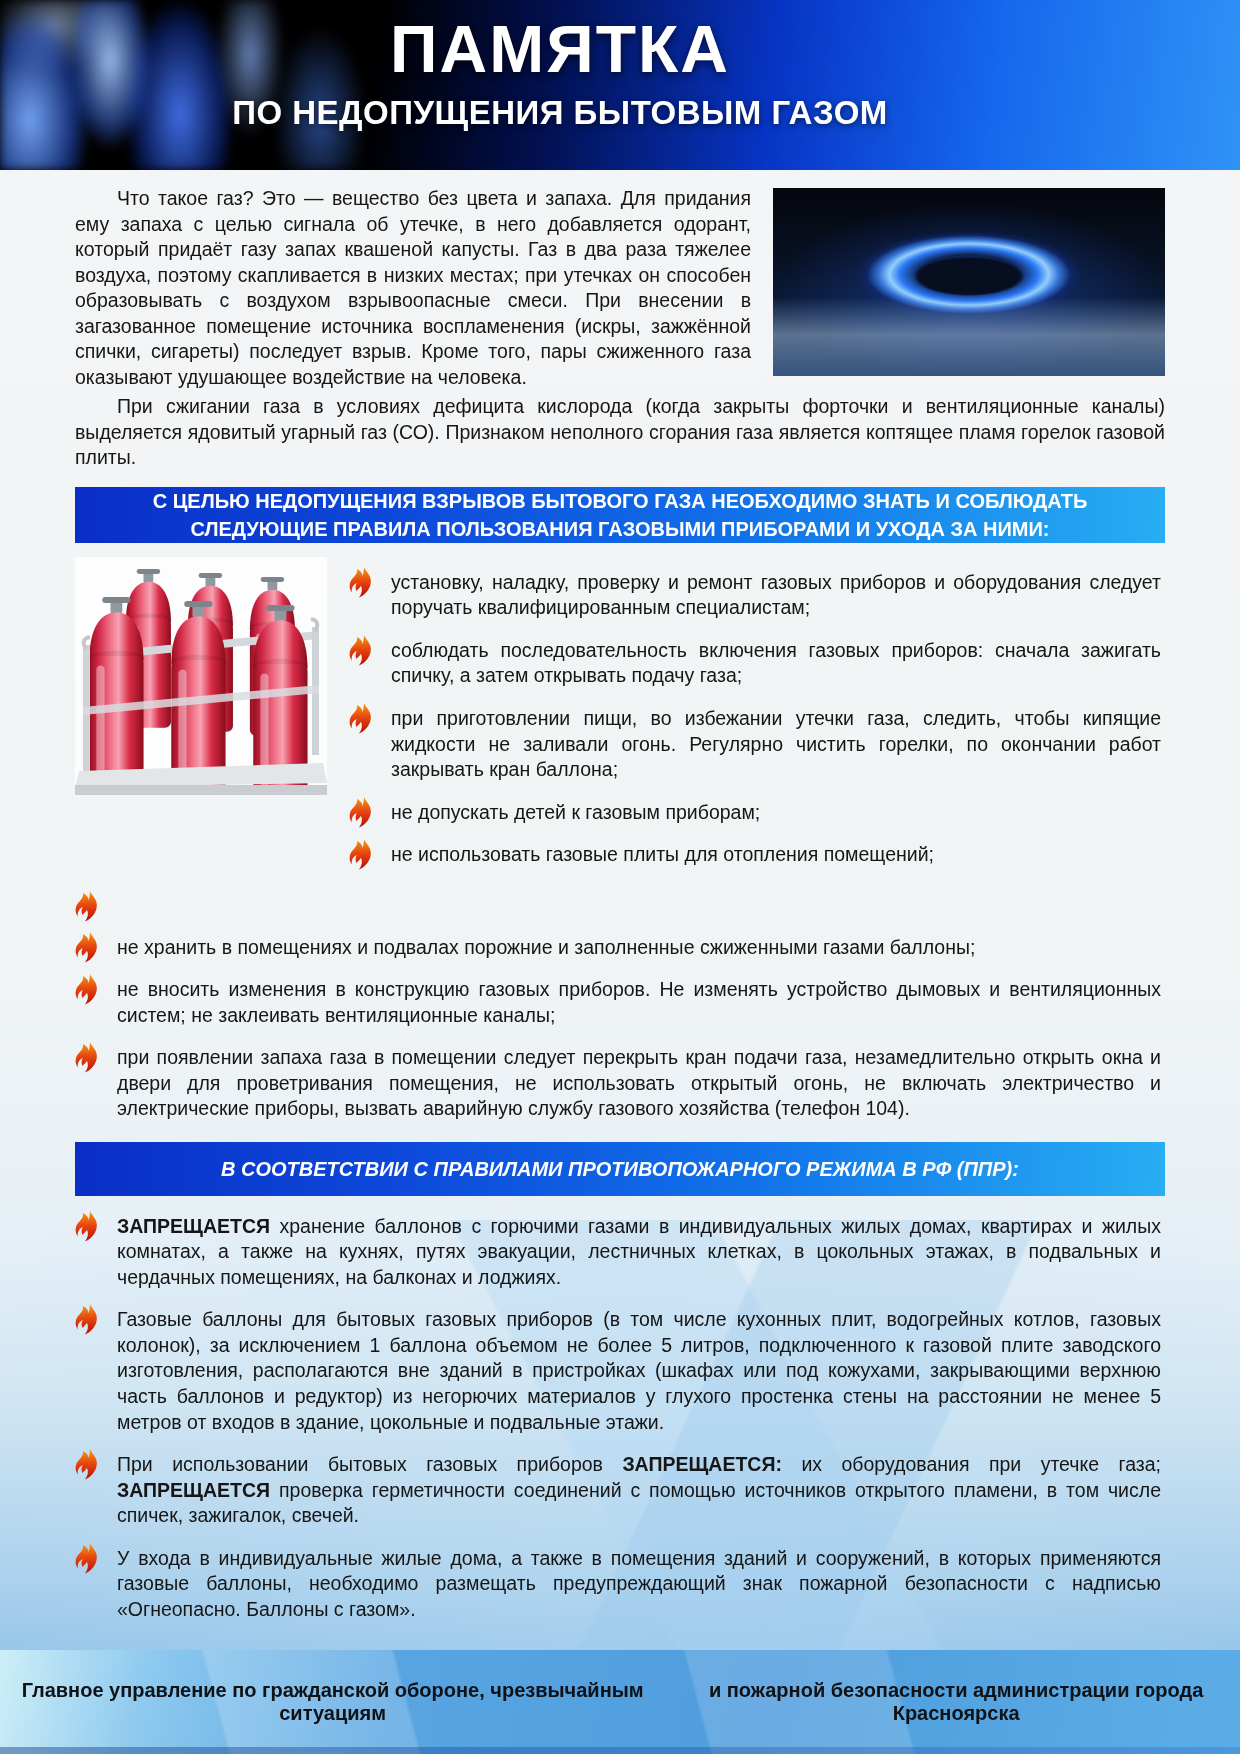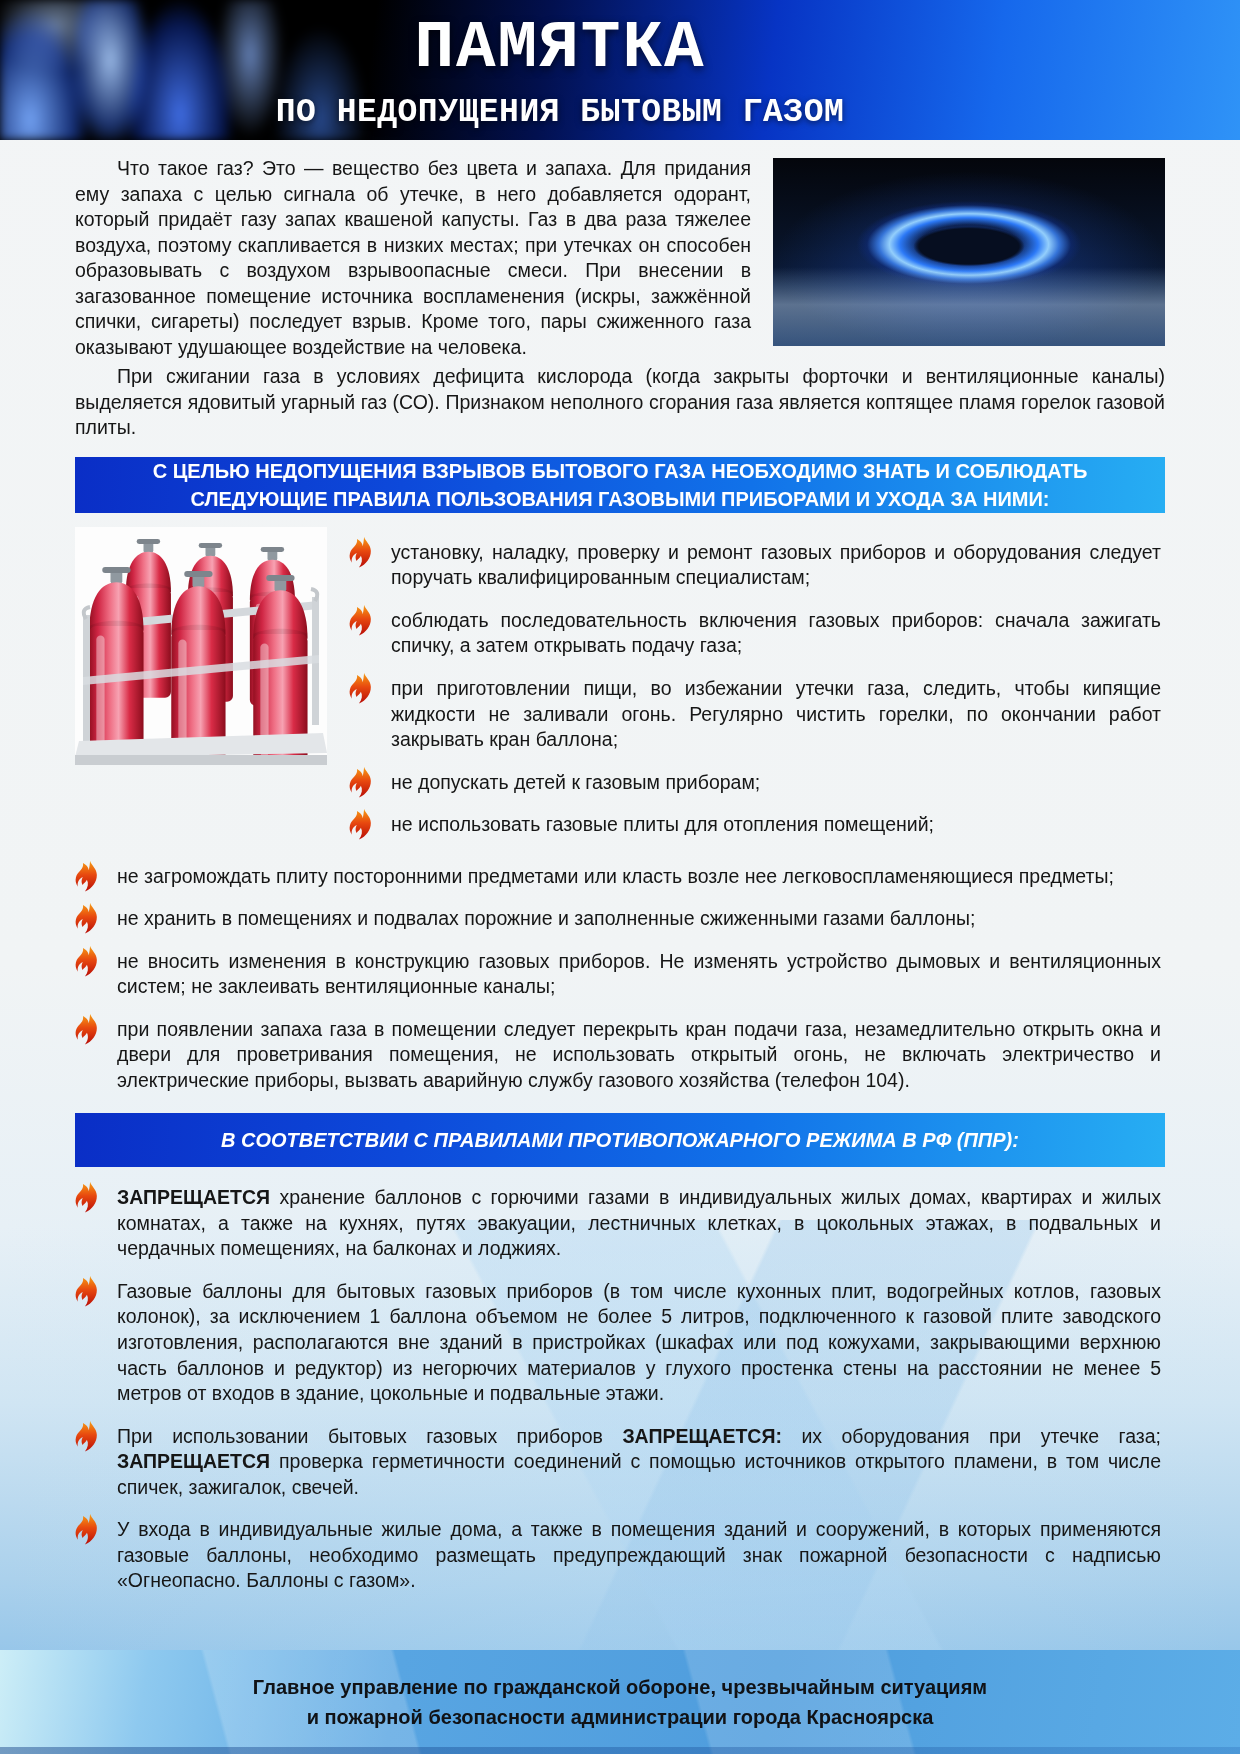--- a/index.html
+++ b/index.html
@@ -3,23 +3,22 @@
 <meta charset="utf-8">
 <style>
   html,body { margin:0; padding:0; background:#9aa0a6; }
   .page {
     position:relative; width:1240px; height:1754px; margin:0 auto; overflow:hidden;
     font-family:"Liberation Sans","DejaVu Sans",sans-serif; color:#161616;
     background:linear-gradient(180deg,#f3f5f6 0%,#f1f4f5 55%,#e7f0f6 70%,#d0e5f3 80%,#abd1ec 90%,#7cb8e6 100%);
   }
   
   .header {
-    position:relative; height:140px; overflow:hidden;
+    position:relative; height:170px; overflow:hidden;
     background:linear-gradient(97deg,#000 0%,#000 30%,#02104f 44%,#0734c4 62%,#1668ec 80%,#2f93f7 100%);
-    font-family:Liberation Mono, monospace;
   }
   .flames {
     position:absolute; left:0; top:0; width:440px; height:100%;
     background:
       radial-gradient(ellipse 80px 150px at 30px 120px, rgba(120,170,255,.95), rgba(40,90,230,.5) 55%, transparent 75%),
       radial-gradient(ellipse 55px 120px at 110px 60px, rgba(170,205,255,.9), rgba(60,110,240,.45) 55%, transparent 75%),
       radial-gradient(ellipse 70px 150px at 180px 115px, rgba(70,120,250,.9), rgba(20,60,200,.4) 60%, transparent 78%),
       radial-gradient(ellipse 45px 110px at 250px 55px, rgba(140,180,255,.7), transparent 75%),
       radial-gradient(ellipse 90px 70px at 55px 25px, rgba(180,210,255,.6), transparent 70%),
       radial-gradient(ellipse 60px 120px at 320px 120px, rgba(70,130,250,.55), transparent 78%);
@@ -61,21 +60,21 @@
   .bg-deco {
     position:absolute; left:0; bottom:104px; width:100%; height:430px; pointer-events:none; z-index:0;
     background:
       linear-gradient(115deg, transparent 54%, rgba(150,198,235,.30) 54.3%, rgba(150,198,235,.30) 72%, transparent 72.3%),
       linear-gradient(62deg, transparent 46%, rgba(176,214,242,.35) 46.3%, rgba(176,214,242,.35) 64%, transparent 64.3%),
       linear-gradient(90deg, transparent 0%, rgba(200,228,246,.25) 50%, transparent 100%);
   }
   
   .footer {
     position:absolute; left:0; bottom:0; width:100%; height:104px; z-index:2;
-    display:flex; flex-direction:column; justify-content:center; align-items:center; gap:7px;
+    display:flex; flex-direction:row; justify-content:center; align-items:center; gap:7px;
     font-size:20px; font-weight:700; color:#101216; text-align:center;
     background:linear-gradient(100deg,#cdeef7 0%,#8ec9ef 12%,#58a5e2 32%,#4f9ddd 62%,#5cade7 100%);
   }
   .footer::before {
     content:""; position:absolute; inset:0; pointer-events:none;
     background:
       linear-gradient(75deg, transparent 18%, rgba(255,255,255,.18) 18.3%, rgba(255,255,255,.18) 33%, transparent 33.3%),
       linear-gradient(75deg, transparent 56%, rgba(255,255,255,.15) 56.3%, rgba(255,255,255,.15) 72%, transparent 72.3%);
   }
   .footer::after {
@@ -205,21 +204,20 @@
         </div>
     </section>
 
     <div class="rules-list">
         <div class="rule-item">
           <span class="flame-bullet">
             <svg viewBox="0 0 22 30">
               <use href="#flame-sym"></use>
             </svg>
           </span>
-          <p class="rule-text"><span>не загромождать плиту посторонними предметами или класть возле нее легковоспламеняющиеся предметы;</span></p>
         </div>
         <div class="rule-item">
           <span class="flame-bullet">
             <svg viewBox="0 0 22 30">
               <use href="#flame-sym"></use>
             </svg>
           </span>
           <p class="rule-text"><span>не хранить в помещениях и подвалах порожние и заполненные сжиженными газами баллоны;</span></p>
         </div>
         <div class="rule-item">

